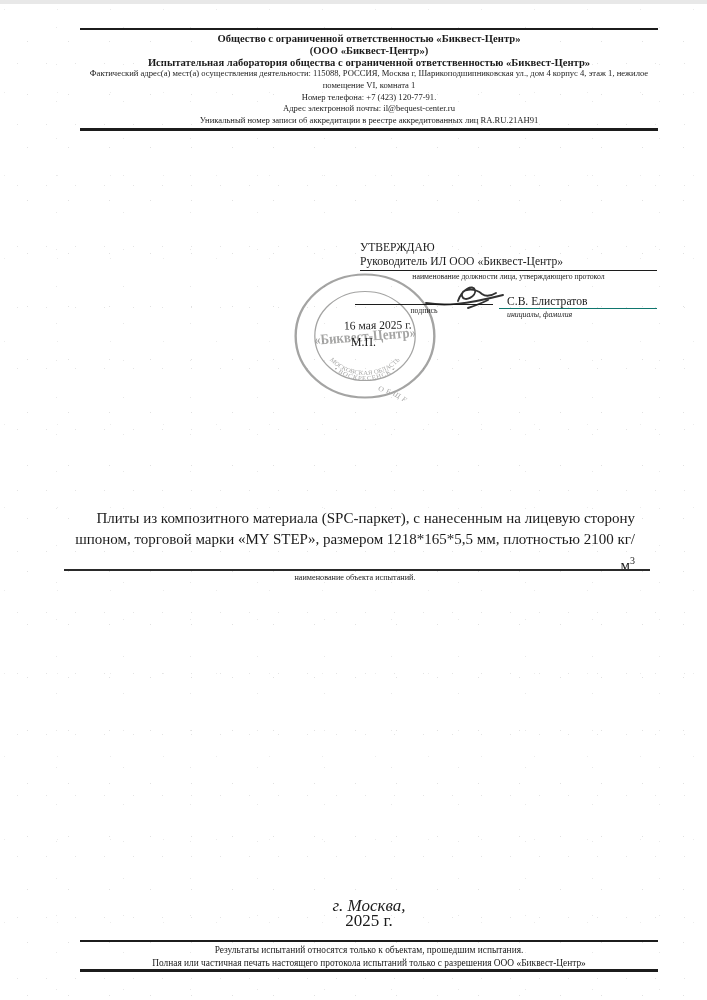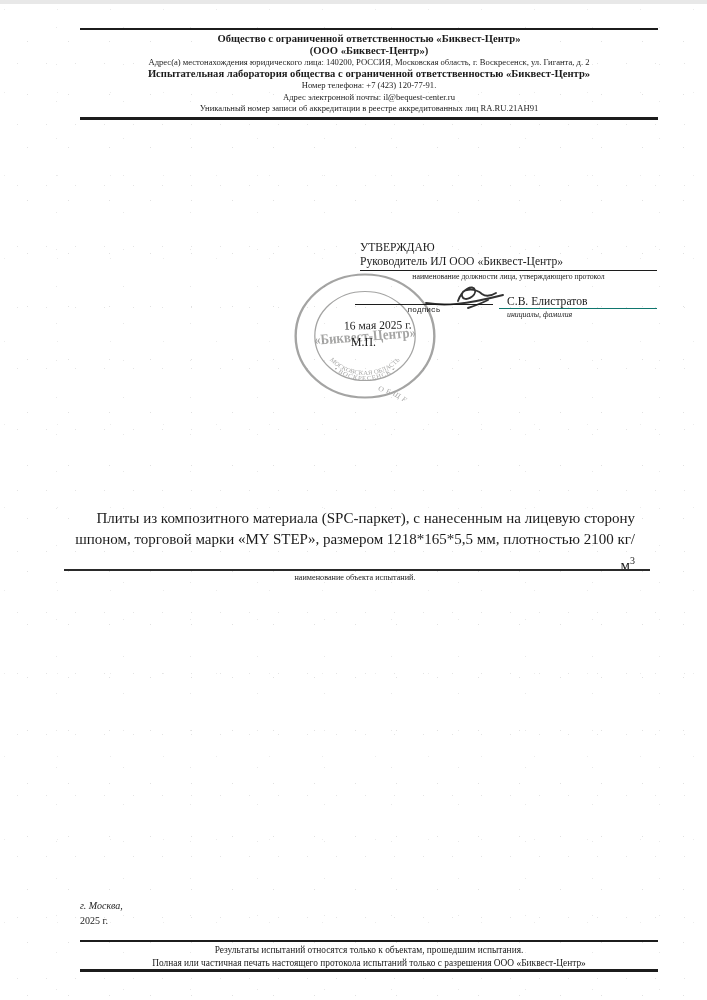--- a/index.html
+++ b/index.html
@@ -35,21 +35,21 @@
   }
   .oh-bold{font-size:10.6px;font-weight:bold;line-height:11.8px;}
   .oh-small{font-size:8.6px;line-height:11.6px;}
 
   .approval{position:absolute;left:360px;top:237px;width:297px;z-index:2;}
   .ap-line{font-size:11.6px;line-height:14px;white-space:nowrap;}
   .ap-underlined{border-bottom:1px solid #1c1c1c;padding-bottom:1px;}
   .ap-caption{font-size:7.8px;line-height:9px;text-align:center;padding-top:1px;}
 
   .sig-row{position:absolute;left:355px;top:276px;width:302px;display:flex;z-index:2;}
-  .sig-left{width:138px;font-family:Liberation Mono, monospace;}
+  .sig-left{width:138px;}
   .sig-left .sig-line{height:24px;border-bottom:1px solid #1c1c1c;}
   .sig-caption{font-size:7.8px;line-height:9px;text-align:center;padding-top:1px;}
   .sig-right{flex:1;margin-left:6px;}
   .sig-right .name-line{
     height:28px;border-bottom:1px solid #0f766e;
     display:flex;align-items:flex-end;
     font-size:11.6px;line-height:13px;padding-left:8px;
   }
   .sig-right .sig-caption{text-align:left;padding-left:8px;font-style:italic;}
 
@@ -68,39 +68,39 @@
   .title-h2{font-size:15px;font-weight:bold;line-height:20px;margin-top:2px;}
   .title-underline{border-bottom:1.6px solid #1b1b1b;padding-bottom:1px;}
 
   .object-block{position:absolute;left:75px;top:504px;width:560px;text-align:right;
     font-size:15px;line-height:21px;z-index:2;}
   .object-block sup{font-size:10px;}
   .object-rule{position:absolute;left:64px;top:565px;width:586px;height:1.5px;background:#2a2a2a;z-index:2;}
   .object-caption{position:absolute;left:66px;top:569px;width:578px;text-align:center;
     font-size:8.2px;line-height:10px;z-index:2;}
 
-  .city-block{position:absolute;left:80px;top:894px;width:578px;
-    font-size:10px;line-height:15px;z-index:2;}
+  .city-block{position:absolute;left:80px;top:894px;width:578px;text-align:center;
+    font-size:17px;line-height:15px;z-index:2;}
   .city-line{font-style:italic;}
 
   .footer-rule-top{position:absolute;left:80px;top:936px;width:578px;height:2px;background:#1c1c1c;}
   .footer-notes{position:absolute;left:80px;top:940px;width:578px;text-align:center;
     font-size:9.4px;line-height:12.5px;z-index:2;}
   .footer-rule-bottom{position:absolute;left:80px;top:965px;width:578px;height:2.5px;background:#1c1c1c;}
 </style>
 </head>
 <body>
 
 <div class="page">
 
   <div class="org-header">
     <div class="oh-bold">Общество с ограниченной ответственностью «Биквест-Центр»</div>
     <div class="oh-bold">(ООО «Биквест-Центр»)</div>
-    <div class="oh-small">Адрес(а) местонахождения юридического лица: 140200, РОССИЯ, Московская область, г. Воскресенск, ул. Гиганта, д. 2</div>
     <div class="oh-bold">Испытательная лаборатория общества с ограниченной ответственностью «Биквест-Центр»</div>
+    <div class="oh-small">Фактический адрес(а) мест(а) осуществления деятельности: 115088, РОССИЯ, Москва г, Шарикоподшипниковская ул., дом 4 корпус 4, этаж 1, нежилое помещение VI, комната 1</div>
     <div class="oh-small">Номер телефона: +7 (423) 120-77-91.</div>
     <div class="oh-small">Адрес электронной почты: il@bequest-center.ru</div>
     <div class="oh-small">Уникальный номер записи об аккредитации в реестре аккредитованных лиц RA.RU.21АН91</div>
   </div>
 
   <div class="approval">
     <div class="ap-line">УТВЕРЖДАЮ</div>
     <div class="ap-line ap-underlined">Руководитель ИЛ ООО «Биквест-Центр»</div>
     <div class="ap-caption">наименование должности лица, утверждающего протокол</div>
   </div>

